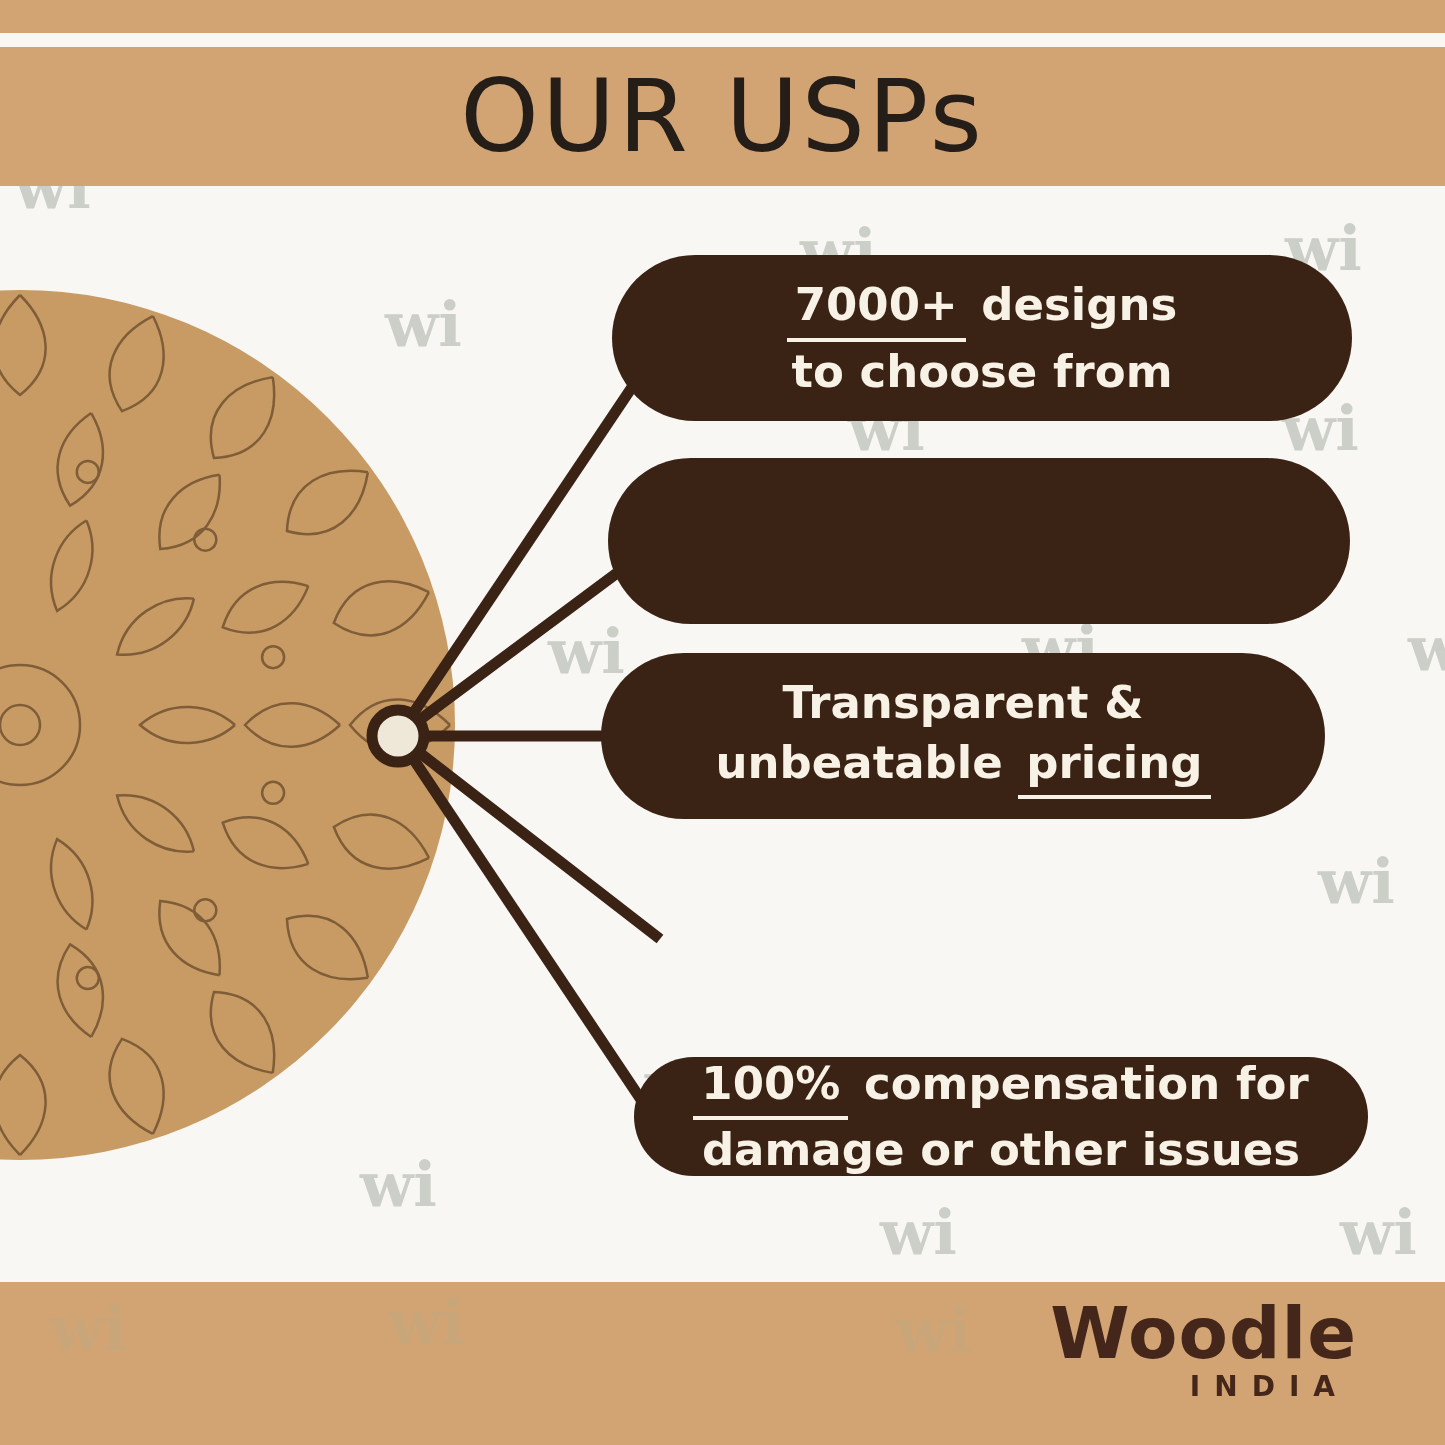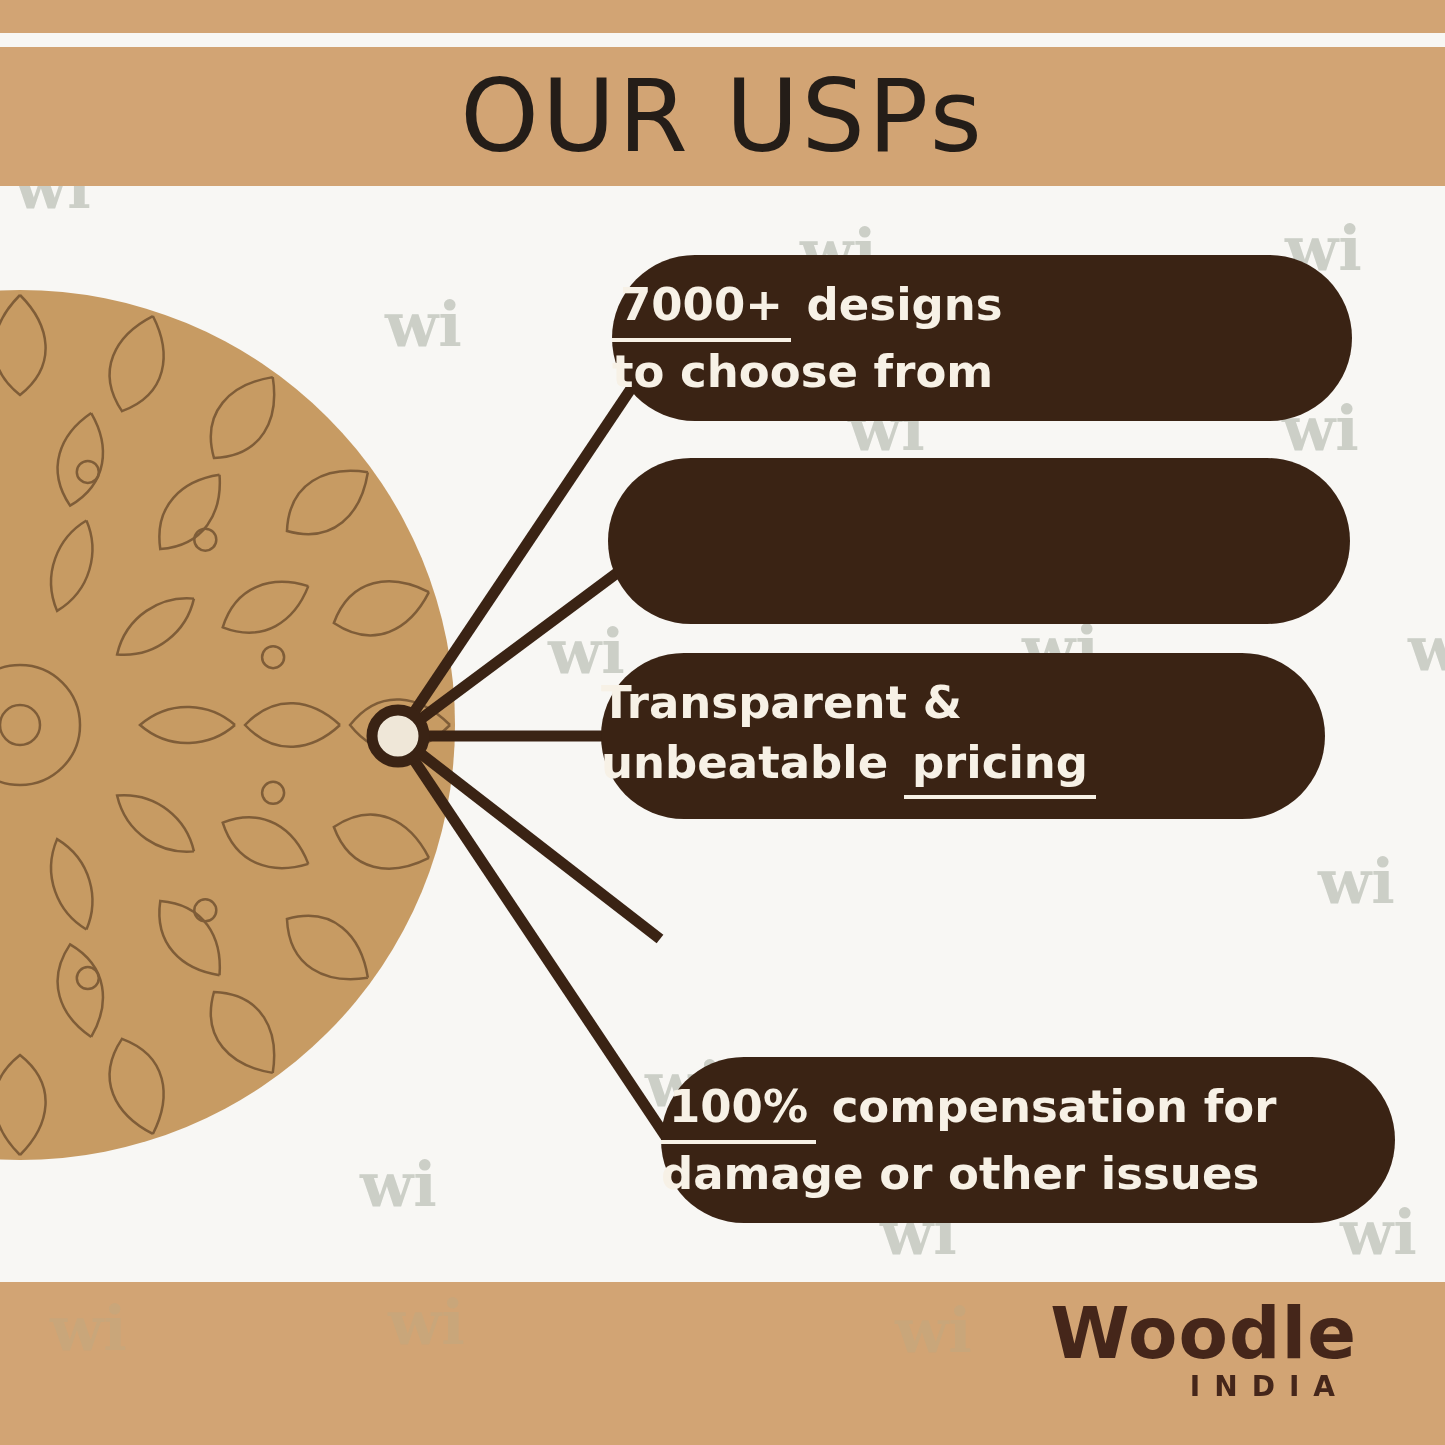--- a/index.html
+++ b/index.html
@@ -40,21 +40,21 @@
   #mandala-svg{position:absolute;left:-420px;top:285px;width:880px;height:880px;z-index:2;}
 
   
   #overlay-svg{position:absolute;left:0;top:0;width:1445px;height:1445px;z-index:3;}
 
   
   .pill{
     position:absolute;z-index:4;
     background:var(--brown);
     border-radius:90px;
-    display:flex;flex-direction:column;align-items:flex-start;justify-content:center;
+    display:flex;flex-direction:column;align-items:center;justify-content:center;
     color:var(--cream);
     font-weight:bold;font-size:45px;line-height:1.32;
     text-align:center;
   }
   .pill-line{white-space:nowrap;}
   .seg{white-space:pre;}
   .useg{
     display:inline-block;white-space:pre;
     border-bottom:4px solid var(--cream);
     padding:0 8px 3px;
@@ -183,21 +183,21 @@
 
   <div class="pill" style="left:608px;top:458px;width:742px;height:166px">
   </div>
 
   <div class="pill" style="left:601px;top:653px;width:724px;height:166px">
     <div class="pill-line"><span class="seg">Transparent &amp;</span><span class="seg"></span></div>
     <div class="pill-line"><span class="seg">unbeatable </span><span class="useg">pricing</span><span class="seg"></span></div>
   </div>
 
 
-  <div class="pill" style="left:661px;top:1057px;width:734px;height:166px">
+  <div class="pill" style="left:634px;top:1057px;width:734px;height:119px">
     <div class="pill-line"><span class="seg"></span><span class="useg">100%</span><span class="seg"> compensation for</span></div>
     <div class="pill-line"><span class="seg">damage or other issues</span><span class="seg"></span></div>
   </div>
 
   <div id="logo">
     <div id="logo-name">Woodle</div>
     <div id="logo-country">INDIA</div>
   </div>
 
 </div>

